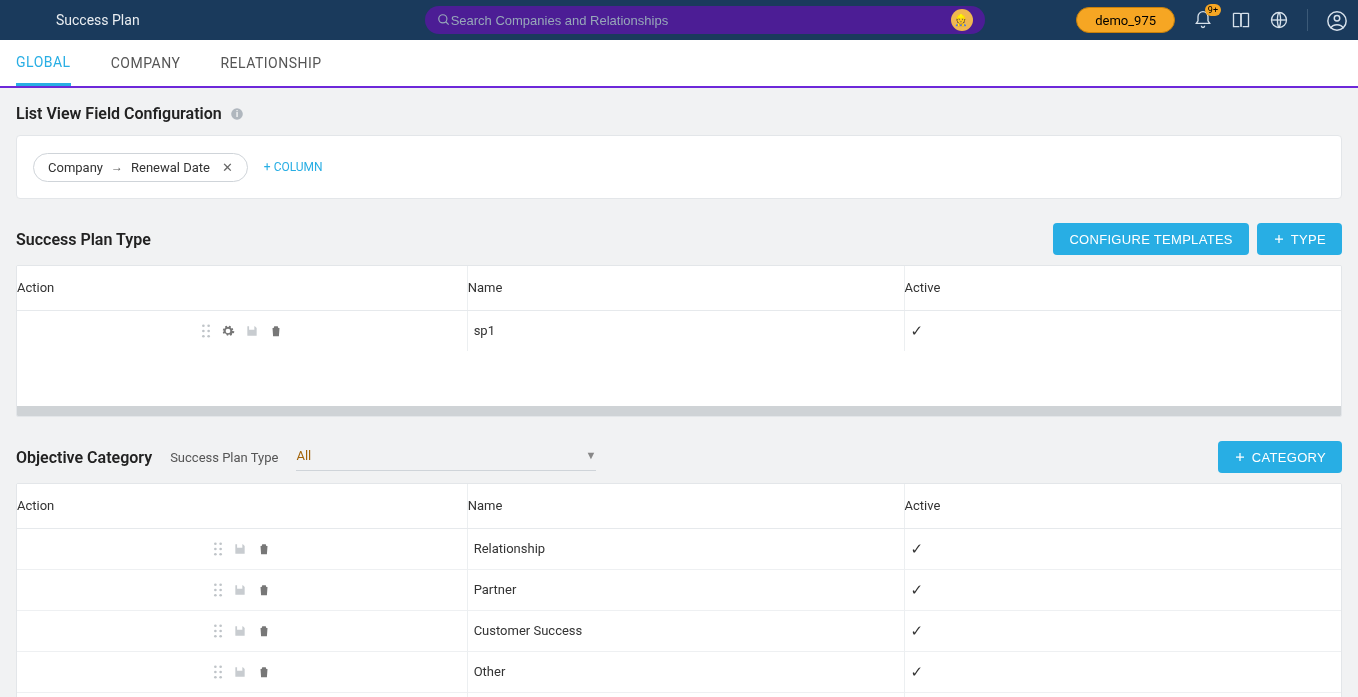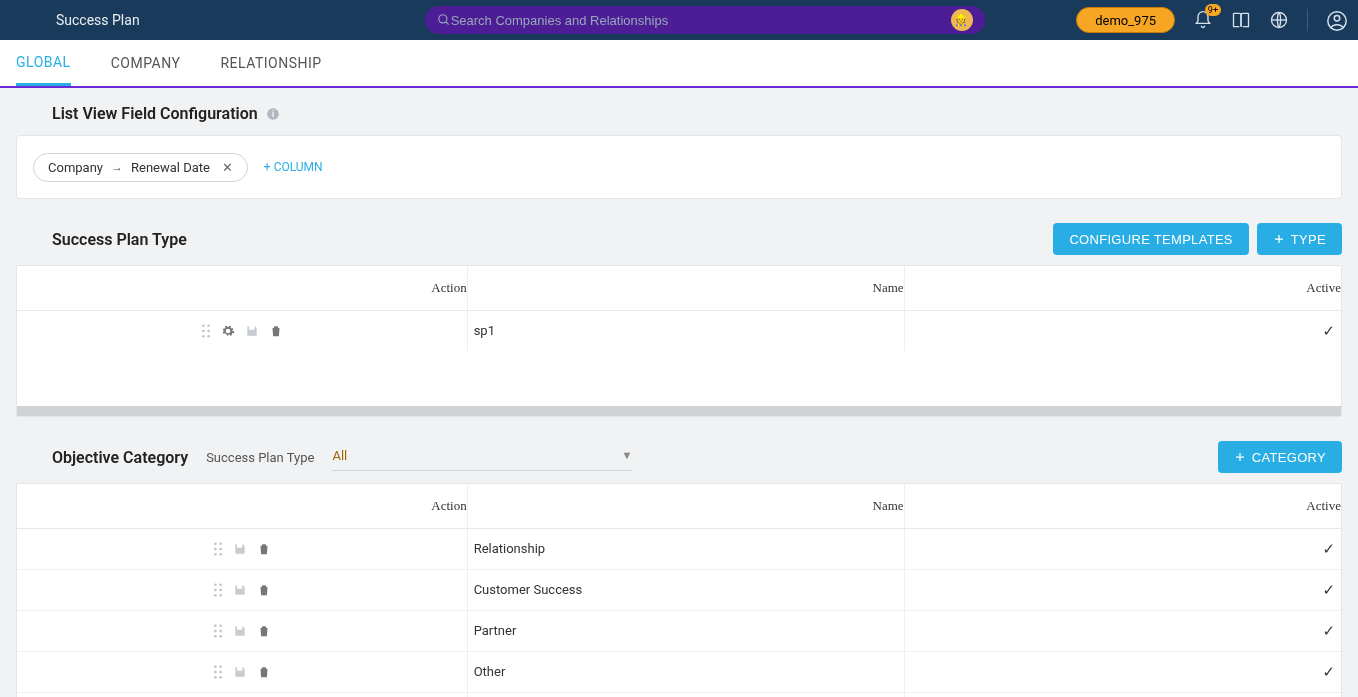--- a/index.html
+++ b/index.html
@@ -57,21 +57,21 @@
     
     .tabbar {
       background: #fff; height: 48px; display: flex; align-items: center;
       padding: 0 16px; gap: 40px; border-bottom: 2px solid #6d28d9;
     }
     .tab { color: #555; font-size: 14px; letter-spacing: 0.5px; cursor: pointer; height: 100%; display: flex; align-items: center; }
     .tab.active { color: #28aee4; border-bottom: 3px solid #28aee4; }
 
     
     .page { padding: 16px 16px 24px; }
-    .section-title { font-size: 16px; font-weight: 600; color: #222; display: flex; align-items: center; gap: 8px; margin-left: 36px;}
+    .section-title { font-size: 16px; font-weight: 600; color: #222; display: flex; align-items: center; gap: 8px;}
     .info-icon { width: 14px; height: 14px; fill: #b0b7be; }
 
     
     .field-config-panel {
       margin-top: 12px; background: #fff; border: 1px solid #e3e6e9; border-radius: 4px;
       padding: 16px; display: flex; align-items: center; gap: 16px; min-height: 64px;
     }
     .chip {
       border: 1px solid #cfd4d9; border-radius: 18px; padding: 6px 14px;
       display: flex; align-items: center; gap: 8px; font-size: 13px; color: #333; background: #fff;
@@ -98,21 +98,21 @@
     table { width: 100%; border-collapse: collapse; }
     th {
       text-align: center; font-weight: 400; color: #333; font-size: 13px;
       height: 44px; border-bottom: 1px solid #e6e9ec; background: #fff;
     }
     th + th, td + td { border-left: 1px solid #eceff1; }
     td {
       height: 34px; border-top: 1px solid #eef0f2; font-size: 13px; color: #333;
       padding: 11px 6px; text-align: left;
     }
-    td.center, th.center { text-align: right; font-family: Liberation Serif, serif; }
+    td.center, th.center { text-align: left; }
     .sp-type-body { height: 140px; overflow: auto; }
     .sp-type-scrollbar { height: 10px; background: #cfd3d6; }
 
     .action-cell { display: flex; align-items: center; justify-content: center; gap: 10px; height: 100%; }
     .act-icon { width: 14px; height: 14px; cursor: pointer; fill: #777; }
     .act-icon.disabled { fill: #c8ccd0; cursor: default; }
     .drag-dots { width: 10px; height: 14px; fill: #bfc4c8; cursor: grab; }
     .check { font-size: 15px; }
 
     
@@ -342,21 +342,21 @@
                   <circle cx="8" cy="14" r="1.5"></circle>
                 </svg>
                 <svg class="act-icon disabled" viewBox="0 0 24 24">
                   <path d="M4 4h13l3 3v13H4V4zm3 0v6h9V4M8 20v-6h8v6"></path>
                 </svg>
                 <svg class="act-icon" viewBox="0 0 24 24">
                   <path d="M6 7h12l-1 14H7L6 7zm3-3h6l1 3H8l1-3zM4 7h16"></path>
                 </svg>
               </div>
             </td>
-            <td class="name-cell">Customer Success</td>
+            <td class="name-cell">Partner</td>
             <td class="center"><span class="check">✓</span></td>
           </tr>
           <tr>
             <td class="center">
               <div class="action-cell">
                 <svg class="drag-dots" viewBox="0 0 10 16">
                   <circle cx="2" cy="2" r="1.5"></circle>
                   <circle cx="8" cy="2" r="1.5"></circle>
                   <circle cx="2" cy="8" r="1.5"></circle>
                   <circle cx="8" cy="8" r="1.5"></circle>
@@ -364,21 +364,21 @@
                   <circle cx="8" cy="14" r="1.5"></circle>
                 </svg>
                 <svg class="act-icon disabled" viewBox="0 0 24 24">
                   <path d="M4 4h13l3 3v13H4V4zm3 0v6h9V4M8 20v-6h8v6"></path>
                 </svg>
                 <svg class="act-icon" viewBox="0 0 24 24">
                   <path d="M6 7h12l-1 14H7L6 7zm3-3h6l1 3H8l1-3zM4 7h16"></path>
                 </svg>
               </div>
             </td>
-            <td class="name-cell">Partner</td>
+            <td class="name-cell">Customer Success</td>
             <td class="center"><span class="check">✓</span></td>
           </tr>
           <tr>
             <td class="center">
               <div class="action-cell">
                 <svg class="drag-dots" viewBox="0 0 10 16">
                   <circle cx="2" cy="2" r="1.5"></circle>
                   <circle cx="8" cy="2" r="1.5"></circle>
                   <circle cx="2" cy="8" r="1.5"></circle>
                   <circle cx="8" cy="8" r="1.5"></circle>

